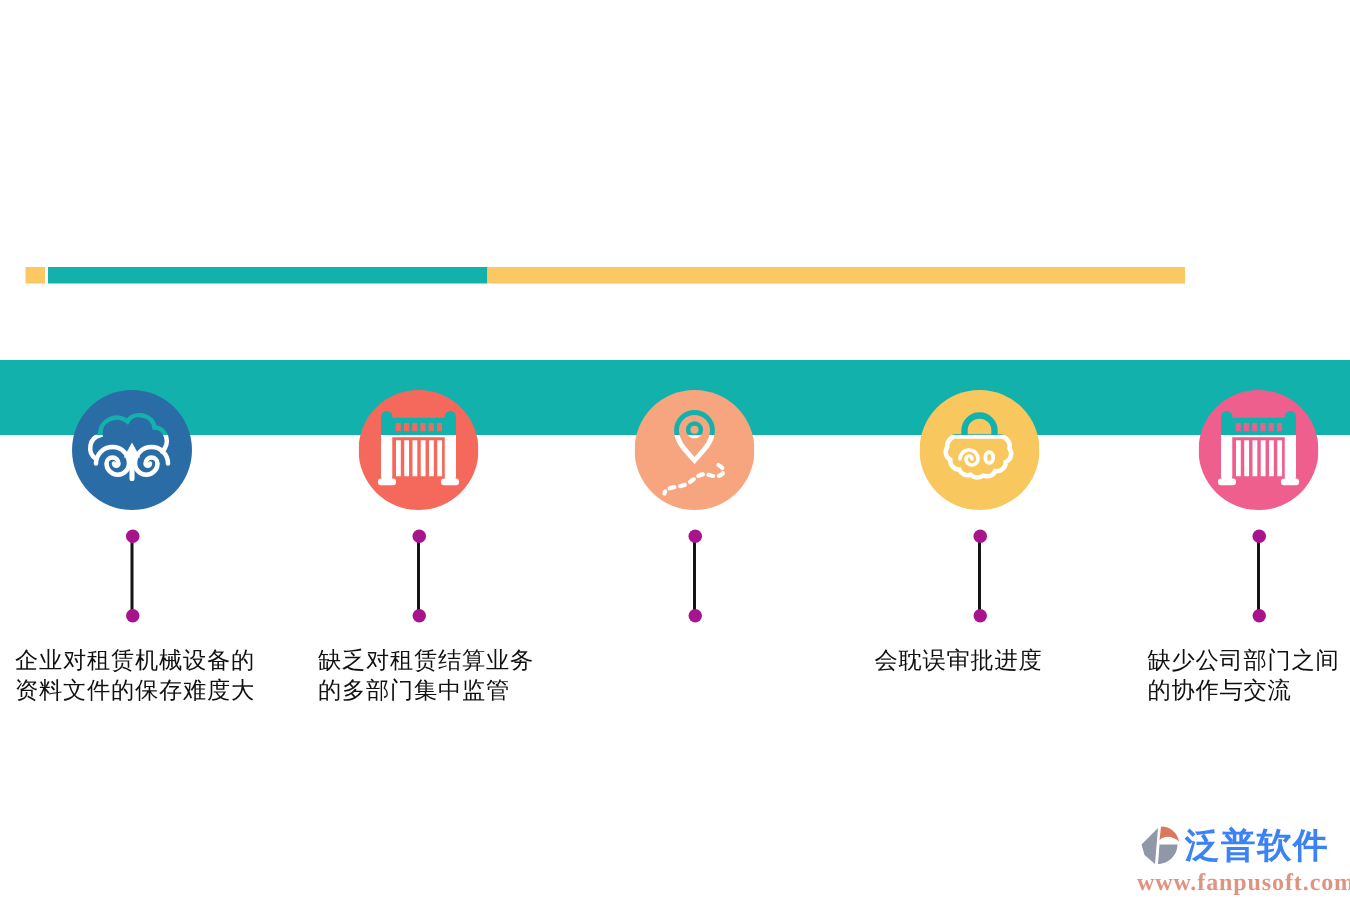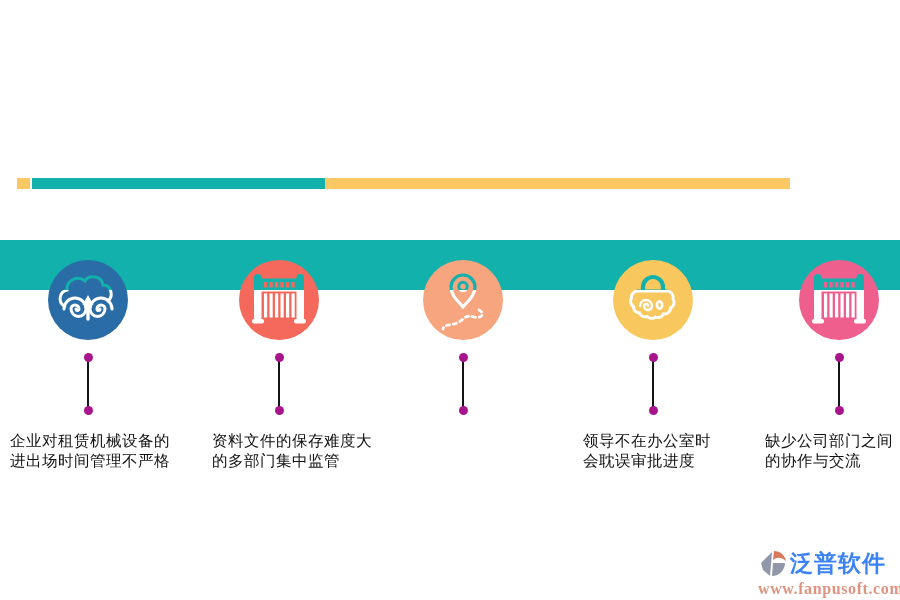--- a/index.html
+++ b/index.html
@@ -171,28 +171,27 @@
   <div class="dot dot-bot" style="left: 274.5px; background-color: rgb(168, 20, 140);"></div>
   <div class="dot dot-top" style="left: 458.5px; background-color: rgb(168, 20, 140);"></div>
   <div class="dot dot-bot" style="left: 458.5px; background-color: rgb(168, 20, 140);"></div>
   <div class="dot dot-top" style="left: 648.5px; background-color: rgb(168, 20, 140);"></div>
   <div class="dot dot-bot" style="left: 648.5px; background-color: rgb(168, 20, 140);"></div>
   <div class="dot dot-top" style="left: 834.5px; background-color: rgb(168, 20, 140);"></div>
   <div class="dot dot-bot" style="left: 834.5px; background-color: rgb(168, 20, 140);"></div>
 
   <div class="label l0">
     <div>企业对租赁机械设备的</div>
-    <div>进出场时间管理不严格</div>
+    <div>资料文件的保存难度大</div>
   </div>
   <div class="label l1">
-    <div>资料文件的保存难度大</div>
+    <div>缺乏对租赁结算业务</div>
     <div>的多部门集中监管</div>
   </div>
   <div class="label l3">
-    <div>领导不在办公室时</div>
     <div>会耽误审批进度</div>
   </div>
   <div class="label l4">
     <div>缺少公司部门之间</div>
     <div>的协作与交流</div>
   </div>
 
   <div class="footer">
     <div class="footer-row">
       <svg width="30" height="29" viewBox="0 0 30 29">

